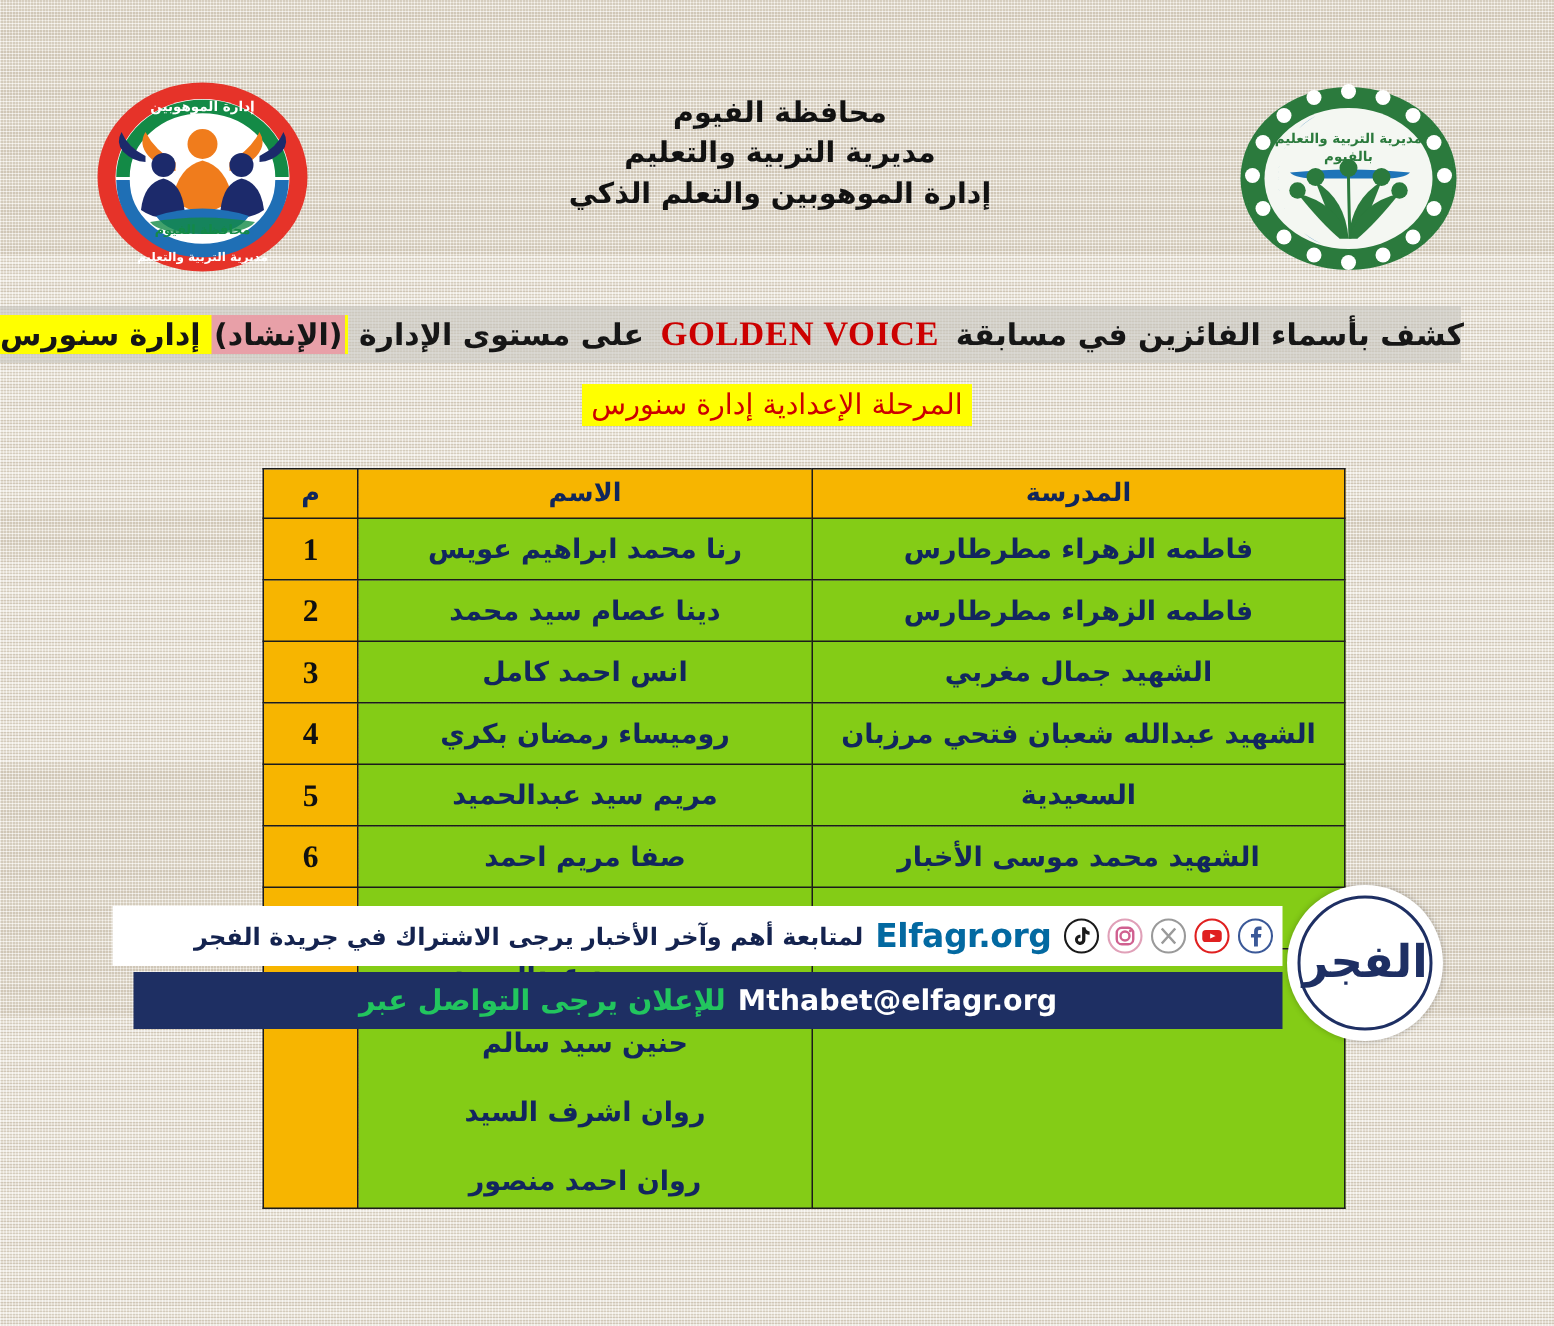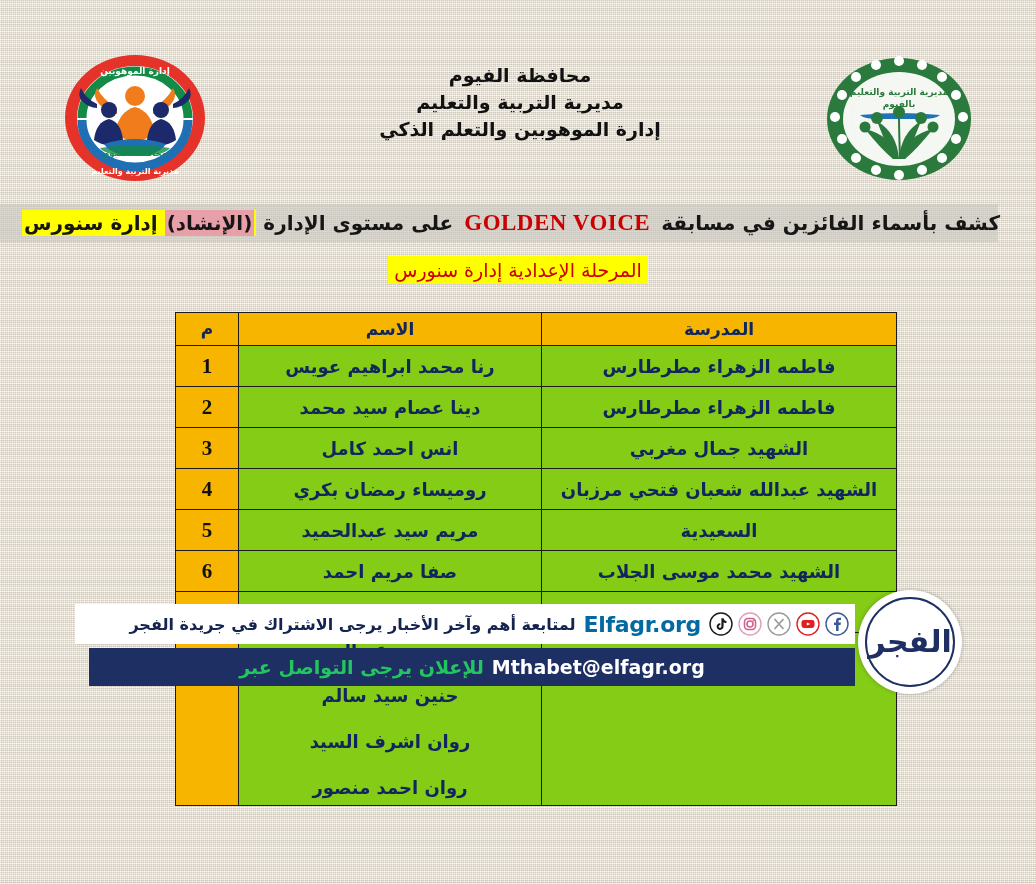--- a/index.html
+++ b/index.html
@@ -56,21 +56,20 @@
   #title-band {
     position: absolute;
     left: 0; top: 204px;
     width: 974px;
     height: 38px;
     background: rgba(200,198,192,0.62);
     display: flex;
     align-items: center;
     justify-content: center;
     direction: rtl;
-    padding-left: 24px;
   }
   #title-line {
     font-size: 20px;
     font-weight: bold;
     color: #161616;
     white-space: nowrap;
     letter-spacing: 0px;
   }
   #title-line .red-en {
     color: #cc0000;
@@ -392,21 +391,21 @@
       <td class="col-school">الشهيد عبدالله شعبان فتحي مرزبان</td>
       <td class="col-name">روميساء رمضان بكري</td>
       <td class="col-num num-cell">4</td>
     </tr>
     <tr>
       <td class="col-school">السعيدية</td>
       <td class="col-name">مريم سيد عبدالحميد</td>
       <td class="col-num num-cell">5</td>
     </tr>
     <tr>
-      <td class="col-school">الشهيد محمد موسى الجلاب</td>
+      <td class="col-school">الشهيد محمد موسى الأخبار</td>
       <td class="col-name">صفا مريم احمد</td>
       <td class="col-num num-cell">6</td>
     </tr>
     <tr>
       <td class="col-school">النائب مصطفى الهوارى</td>
       <td class="col-name">ضحى محمود محمد</td>
       <td class="col-num num-cell">7</td>
     </tr>
     <tr>
       <td class="col-school tail-cell"></td>

